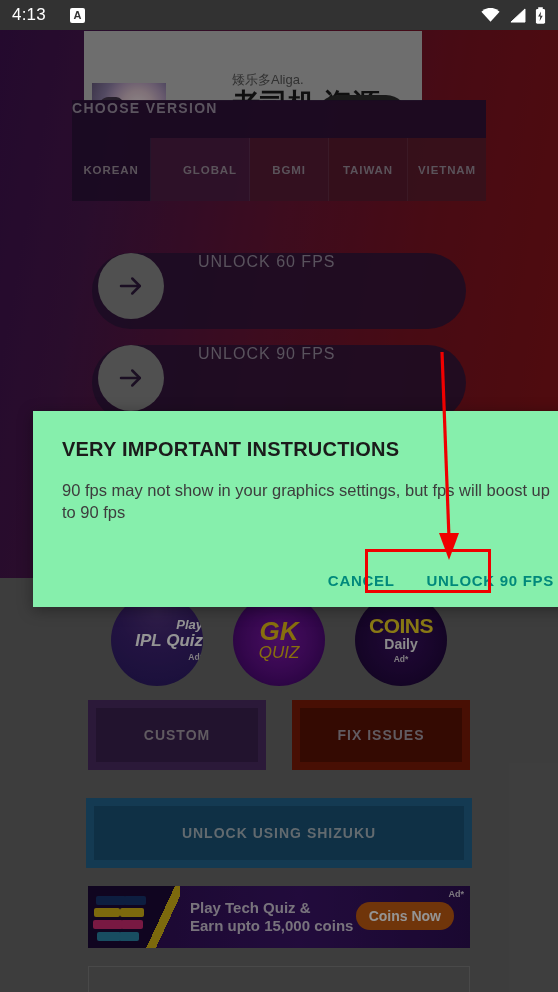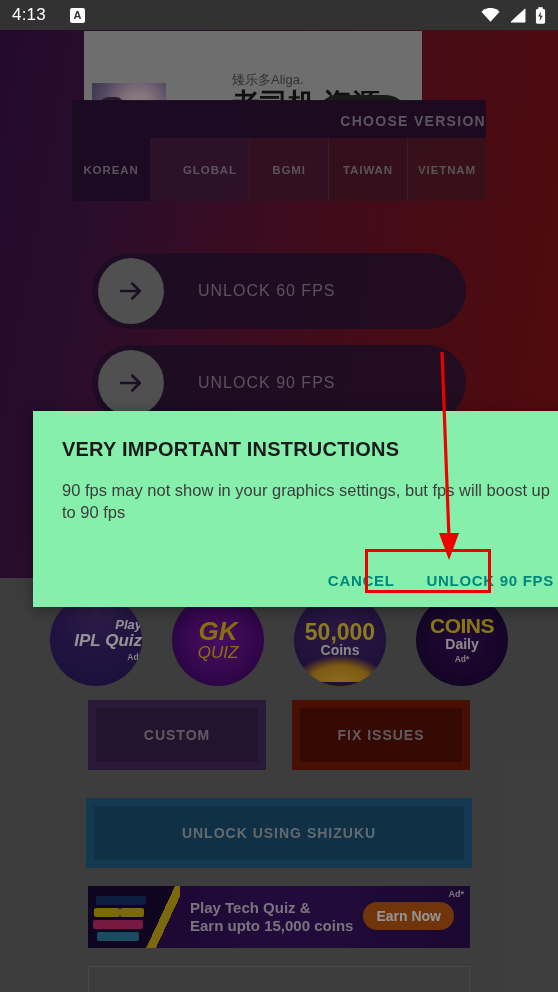--- a/index.html
+++ b/index.html
@@ -84,23 +84,22 @@
     color: #e8e8e8; font-size: 17px;
   }
 
   
   #version-card {
     position: absolute; left: 72px; top: 100px;
     width: 414px; height: 101px;
     background: rgba(44, 18, 58, .92);
   }
   #version-title {
-    text-align: right; color: #9e92a4;
+    text-align: left; color: #9e92a4;
     font-size: 14px; font-weight: 700; letter-spacing: 1.3px;
-    padding-top: 13px;
   }
   #version-tabs {
     position: absolute; left: 0; top: 38px;
     width: 414px; height: 63px;
     display: flex;
   }
   .vtab {
     flex: 1;
     display: flex; align-items: center; justify-content: center;
     color: #9c8f9c; font-size: 11.5px; font-weight: 700; letter-spacing: .9px;
@@ -112,21 +111,21 @@
   .vtab.t2 { background: rgba(120, 36, 52, .55); }
   .vtab.t3 { background: rgba(126, 34, 42, .55); }
   .vtab.t4 { background: rgba(132, 36, 38, .55); }
 
   
   .fps-row {
     position: absolute; left: 92px;
     width: 374px; height: 76px;
     background: rgba(47, 22, 61, .86);
     border-radius: 38px;
-    display: flex; align-items: center;
+    display: flex; align-items: flex-start;
   }
   #fps60 { top: 253px; }
   #fps90 { top: 345px; }
   .fps-circle {
     width: 66px; height: 66px; margin-left: 6px;
     border-radius: 50%; background: #8a8a8a;
     display: flex; align-items: center; justify-content: center;
   }
   .fps-label {
     margin-left: 34px;
@@ -313,25 +312,20 @@
     <div id="circle-ads">
       <div class="cad cad-0">
         <div class="cad-l1">Play</div>
         <div class="cad-l2">IPL Quiz</div>
         <div class="cad-ad">Ad*</div>
       </div>
       <div class="cad cad-1">
         <div class="cad-big">GK</div>
         <div class="cad-big2">QUIZ</div>
       </div>
-      <div class="cad cad-2">
-        <div class="cad-num">50,000</div>
-        <div class="cad-coins">Coins</div>
-        <div class="cad-coins-strip"></div>
-      </div>
       <div class="cad cad-3">
         <div class="cad-coinsbig">COINS</div>
         <div class="cad-daily">Daily</div>
         <div class="cad-ad">Ad*</div>
       </div>
     </div>
 
     <div id="btn-pair">
       <div class="big-btn" id="btn-custom">CUSTOM</div>
       <div class="big-btn" id="btn-fix">FIX ISSUES</div>
@@ -347,21 +341,21 @@
         <div class="brainbar" style="left:9px;top:46px;width:24px;background:#2a86a8;"></div>
         <div class="brainbar" style="left:36px;top:10px;width:22px;background:#18356e;"></div>
         <div class="brainbar" style="left:32px;top:22px;width:24px;background:#d6b517;"></div>
         <div class="brainbar" style="left:33px;top:34px;width:22px;background:#cf2b72;"></div>
         <div class="brainbar" style="left:31px;top:46px;width:20px;background:#2a86a8;"></div>
       </div>
       <div id="bottom-ad-text">
         <div>Play Tech Quiz &amp;</div>
         <div>Earn upto 15,000 coins</div>
       </div>
-      <div id="bottom-ad-btn">Earn Now</div>
+      <div id="bottom-ad-btn">Coins Now</div>
       <div id="bottom-ad-adlbl">Ad*</div>
     </div>
 
     <div id="empty-box"></div>
   </div>
 
   <div id="scrim"></div>
 
   <div id="dialog">
     <div id="dlg-title">VERY IMPORTANT INSTRUCTIONS</div>

